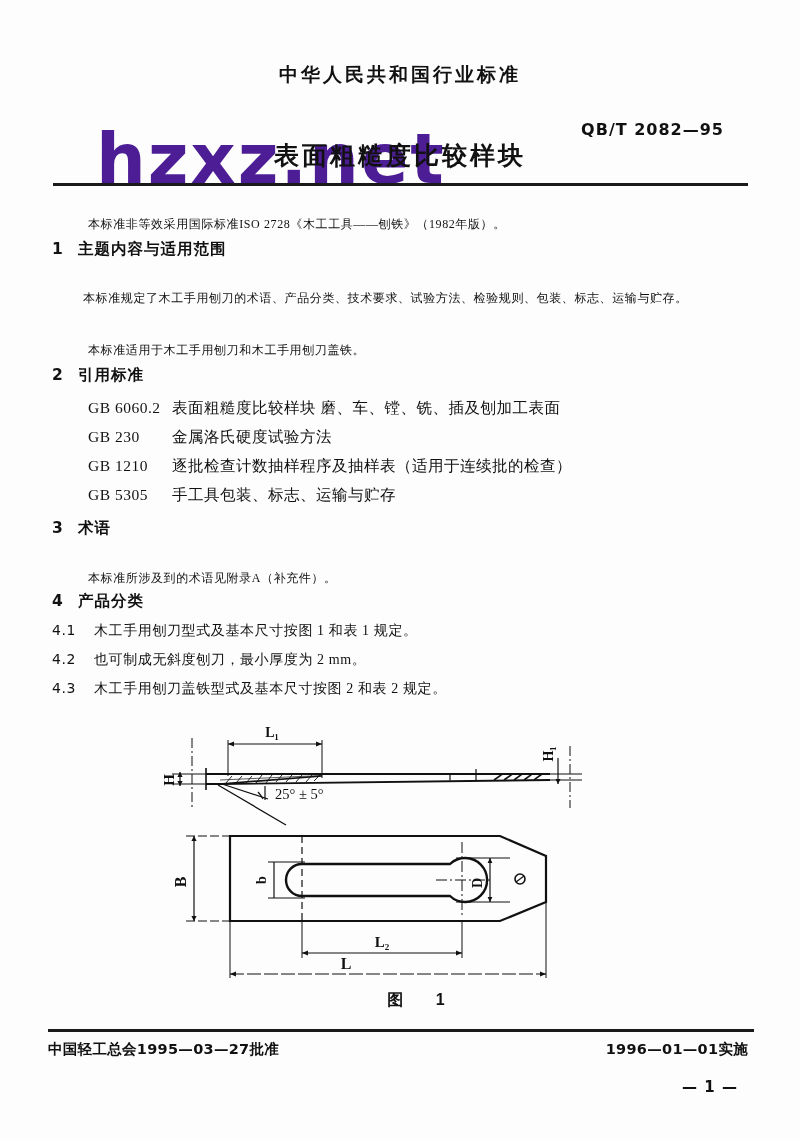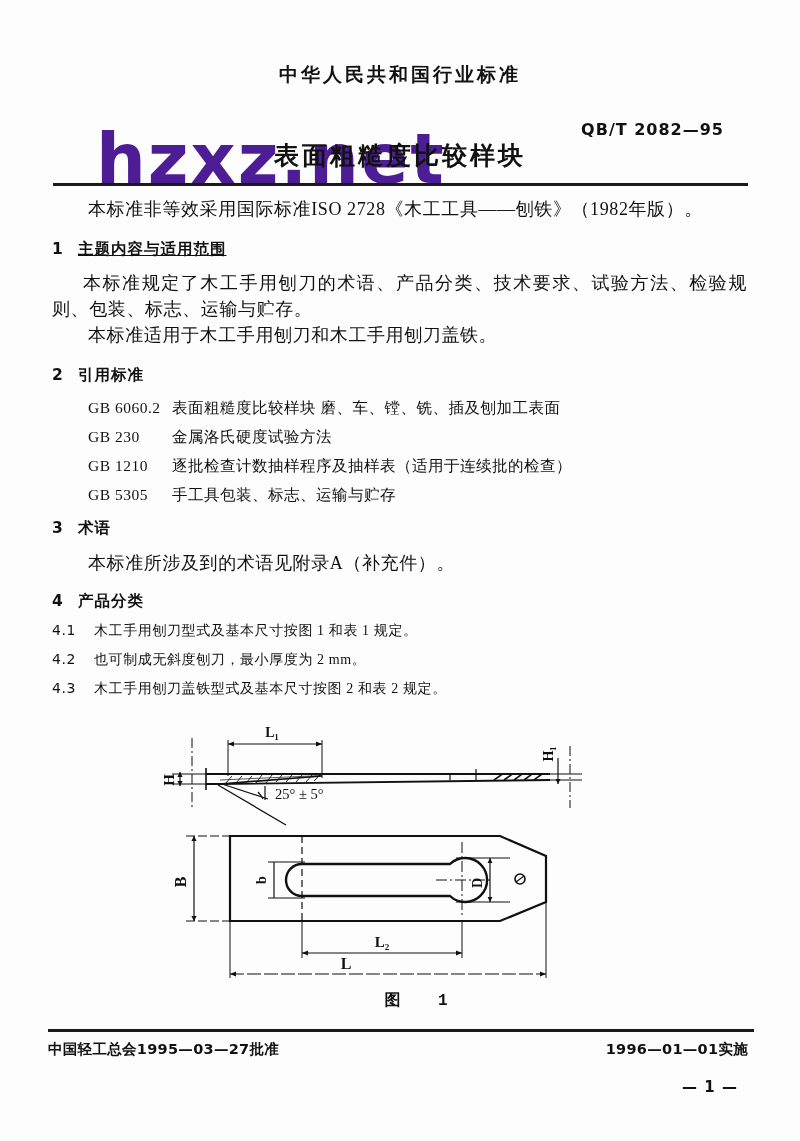--- a/index.html
+++ b/index.html
@@ -73,24 +73,25 @@
     left: 53px;
     top: 183px;
     width: 695px;
     height: 3px;
     background: #1a1a1a;
   }
 
   
   .para {
     position: absolute;
-    font-size: 18px;
+    font-size: 12px;
     line-height: 26px;
     letter-spacing: 0.6px;
     white-space: nowrap;
+    margin-top: 15px;
   }
   .para.just {
     white-space: normal;
     text-align: justify;
     text-justify: inter-ideograph;
   }
   .heading {
     position: absolute;
     font-family: "DejaVu Sans", sans-serif;
     font-weight: 700;
@@ -128,21 +129,21 @@
     left: 150px;
     top: 706px;
     width: 480px;
     height: 285px;
   }
   .fig-caption {
     position: absolute;
     left: 0; right: 0;
     top: 990px;
     text-align: center;
-    font-family: Liberation Mono, monospace;
+    font-family: Liberation Sans, sans-serif;
     font-weight: 700;
     font-size: 16px;
     letter-spacing: 14px;
     text-indent: 14px;
     padding-left: 32px;
   }
 
   
   .rule-bot {
     position: absolute;
@@ -195,21 +196,21 @@
 
   <div class="watermark">hzxz.net</div>
 
   <div class="doc-org layer">中华人民共和国行业标准</div>
   <div class="doc-code layer">QB/T 2082—95</div>
   <div class="doc-title layer">表面粗糙度比较样块</div>
   <div class="rule-top layer"></div>
 
   <div class="para layer" style="left:88px; top:196px;">本标准非等效采用国际标准ISO 2728《木工工具——刨铁》（1982年版）。</div>
 
-  <div class="heading layer" style="left:52px; top:239px;text-decoration:underline;">
+  <div class="heading layer" style="left:52px; top:239px;">
     <span class="num">1</span><span>主题内容与适用范围</span>
   </div>
   <div class="para layer" style="left:88px; top:322px;">本标准适用于木工手用刨刀和木工手用刨刀盖铁。</div>
   <div class="para just layer" style="left:52px; top:270px; width:695px; text-indent:31px;">本标准规定了木工手用刨刀的术语、产品分类、技术要求、试验方法、检验规则、包装、标志、运输与贮存。</div>
 
   <div class="heading layer" style="left:52px; top:365px;">
     <span class="num">2</span><span>引用标准</span>
   </div>
 
   <div class="ref-line layer" style="left:88px; top:398px;">

